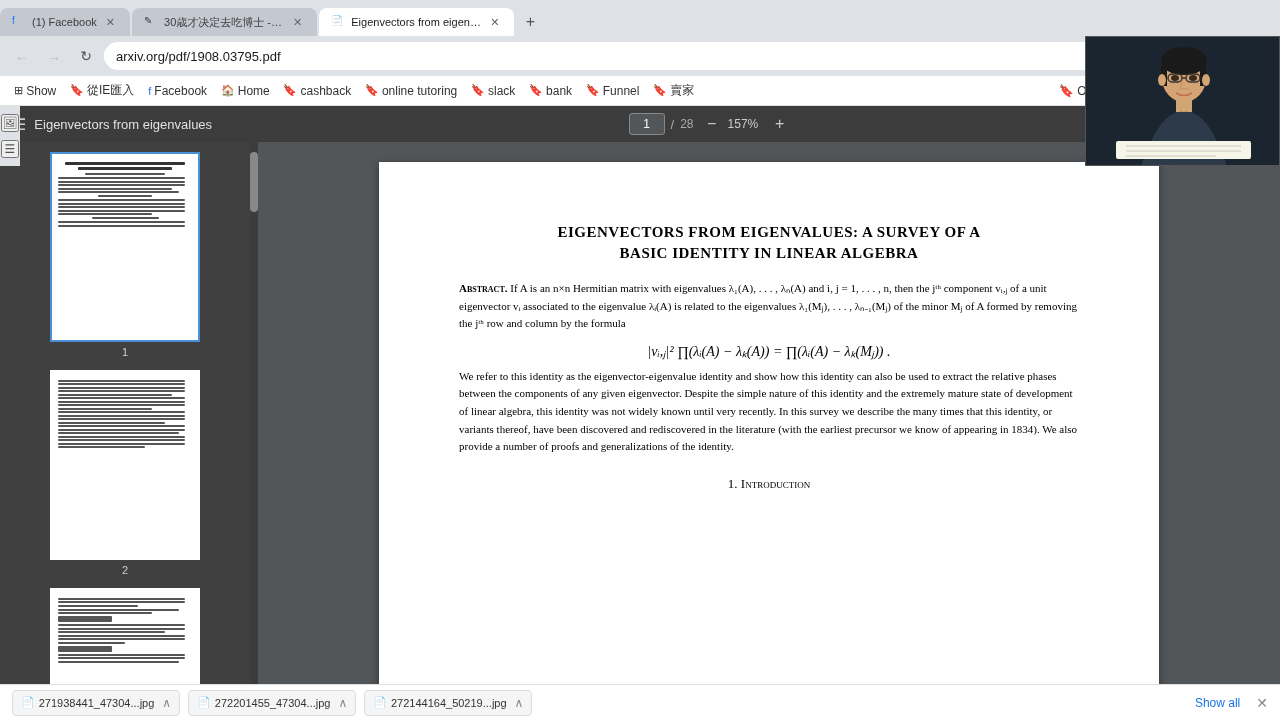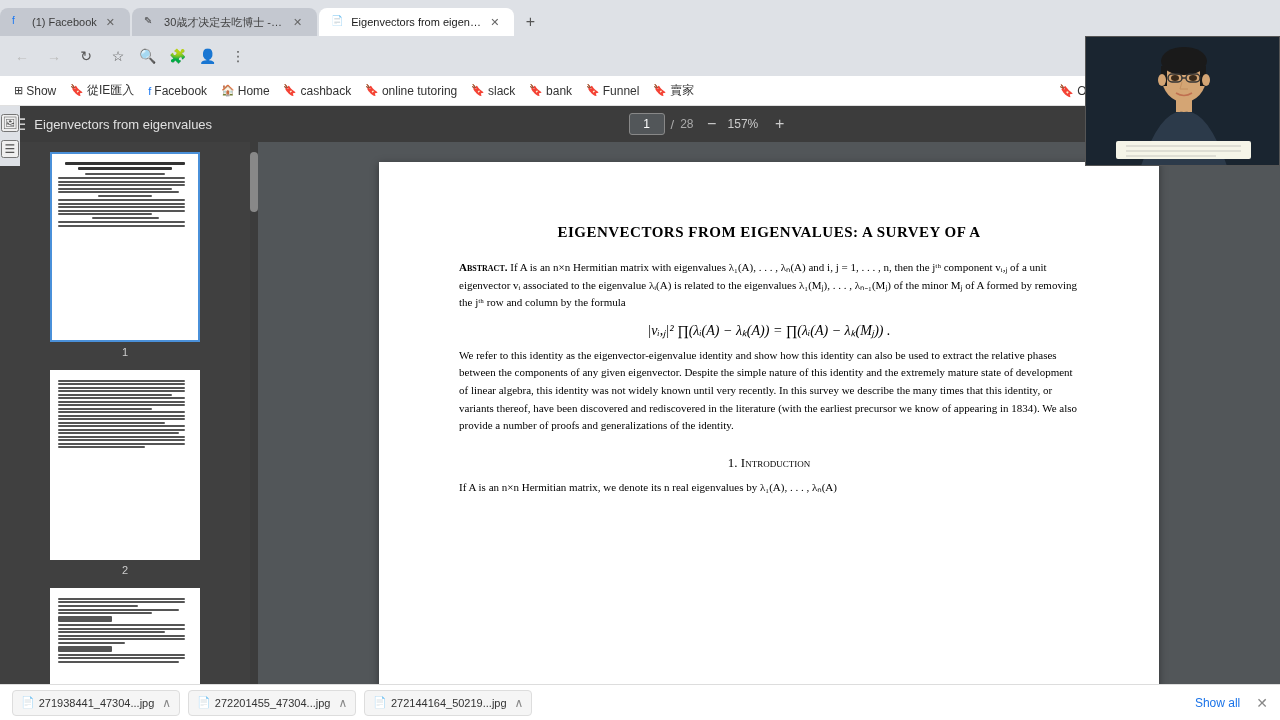--- a/index.html
+++ b/index.html
@@ -419,20 +419,21 @@
       <span style="font-size:11px; overflow:hidden; text-overflow:ellipsis; white-space:nowrap; max-width:130px;">Eigenvectors from eigenvalues</span>
       <span class="tab-close">✕</span>
     </div>
     <div class="tab-new">+</div>
   </div>
 
   <div class="address-bar-row">
     <button class="nav-btn disabled">←</button>
     <button class="nav-btn disabled">→</button>
     <button class="nav-btn">↻</button>
+    <input class="address-bar" type="text" value="arxiv.org/pdf/1908.03795.pdf" style="">
     <div class="toolbar-icons">
       <button class="toolbar-icon-btn">☆</button>
       <button class="toolbar-icon-btn">🔍</button>
       <button class="toolbar-icon-btn">🧩</button>
       <button class="toolbar-icon-btn">👤</button>
       <button class="toolbar-icon-btn">⋮</button>
     </div>
   </div>
 
   <div class="bookmarks-bar">
@@ -608,39 +609,39 @@
 
     <div style="width:8px; background:#3c3c3c;">
       <div style="width:100%; height:60px; background:#888; border-radius:4px; margin-top:10px;"></div>
     </div>
 
     <div class="pdf-main">
       <div class="pdf-page">
 
         <h1 class="paper-title">
           <span>EIGENVECTORS FROM EIGENVALUES: A SURVEY OF A</span><br>
+          <span>BASIC IDENTITY IN LINEAR ALGEBRA</span>
         </h1>
 
 
         <div class="abstract-section">
           <p class="abstract-text">
             <span class="abstract-label">Abstract.</span>
             <span>If A is an n×n Hermitian matrix with eigenvalues λ₁(A), . . . , λₙ(A) and i, j = 1, . . . , n, then the jᵗʰ component vᵢ,ⱼ of a unit eigenvector vᵢ associated to the eigenvalue λᵢ(A) is related to the eigenvalues λ₁(Mⱼ), . . . , λₙ₋₁(Mⱼ) of the minor Mⱼ of A formed by removing the jᵗʰ row and column by the formula</span>
           </p>
 
           <div class="math-formula">
             <span>|vᵢ,ⱼ|² ∏(λᵢ(A) − λₖ(A)) = ∏(λᵢ(A) − λₖ(Mⱼ)) .</span>
           </div>
 
           <p class="abstract-text">We refer to this identity as the eigenvector-eigenvalue identity and show how this identity can also be used to extract the relative phases between the components of any given eigenvector. Despite the simple nature of this identity and the extremely mature state of development of linear algebra, this identity was not widely known until very recently. In this survey we describe the many times that this identity, or variants thereof, have been discovered and rediscovered in the literature (with the earliest precursor we know of appearing in 1834). We also provide a number of proofs and generalizations of the identity.</p>
         </div>
 
         <div class="section-title">1. Introduction</div>
 
-        <p class="intro-text">If A is an n×n Hermitian matrix, we denote its n real eigenvalues by λ₁(A), . . . , λₙ(A)</p>
       </div>
     </div>
   </div>
 </div>
 
 <div class="video-overlay">
   <div class="video-person">
     <svg width="195" height="130">
 
       <rect width="195" height="130" fill="#1a2530"></rect>

